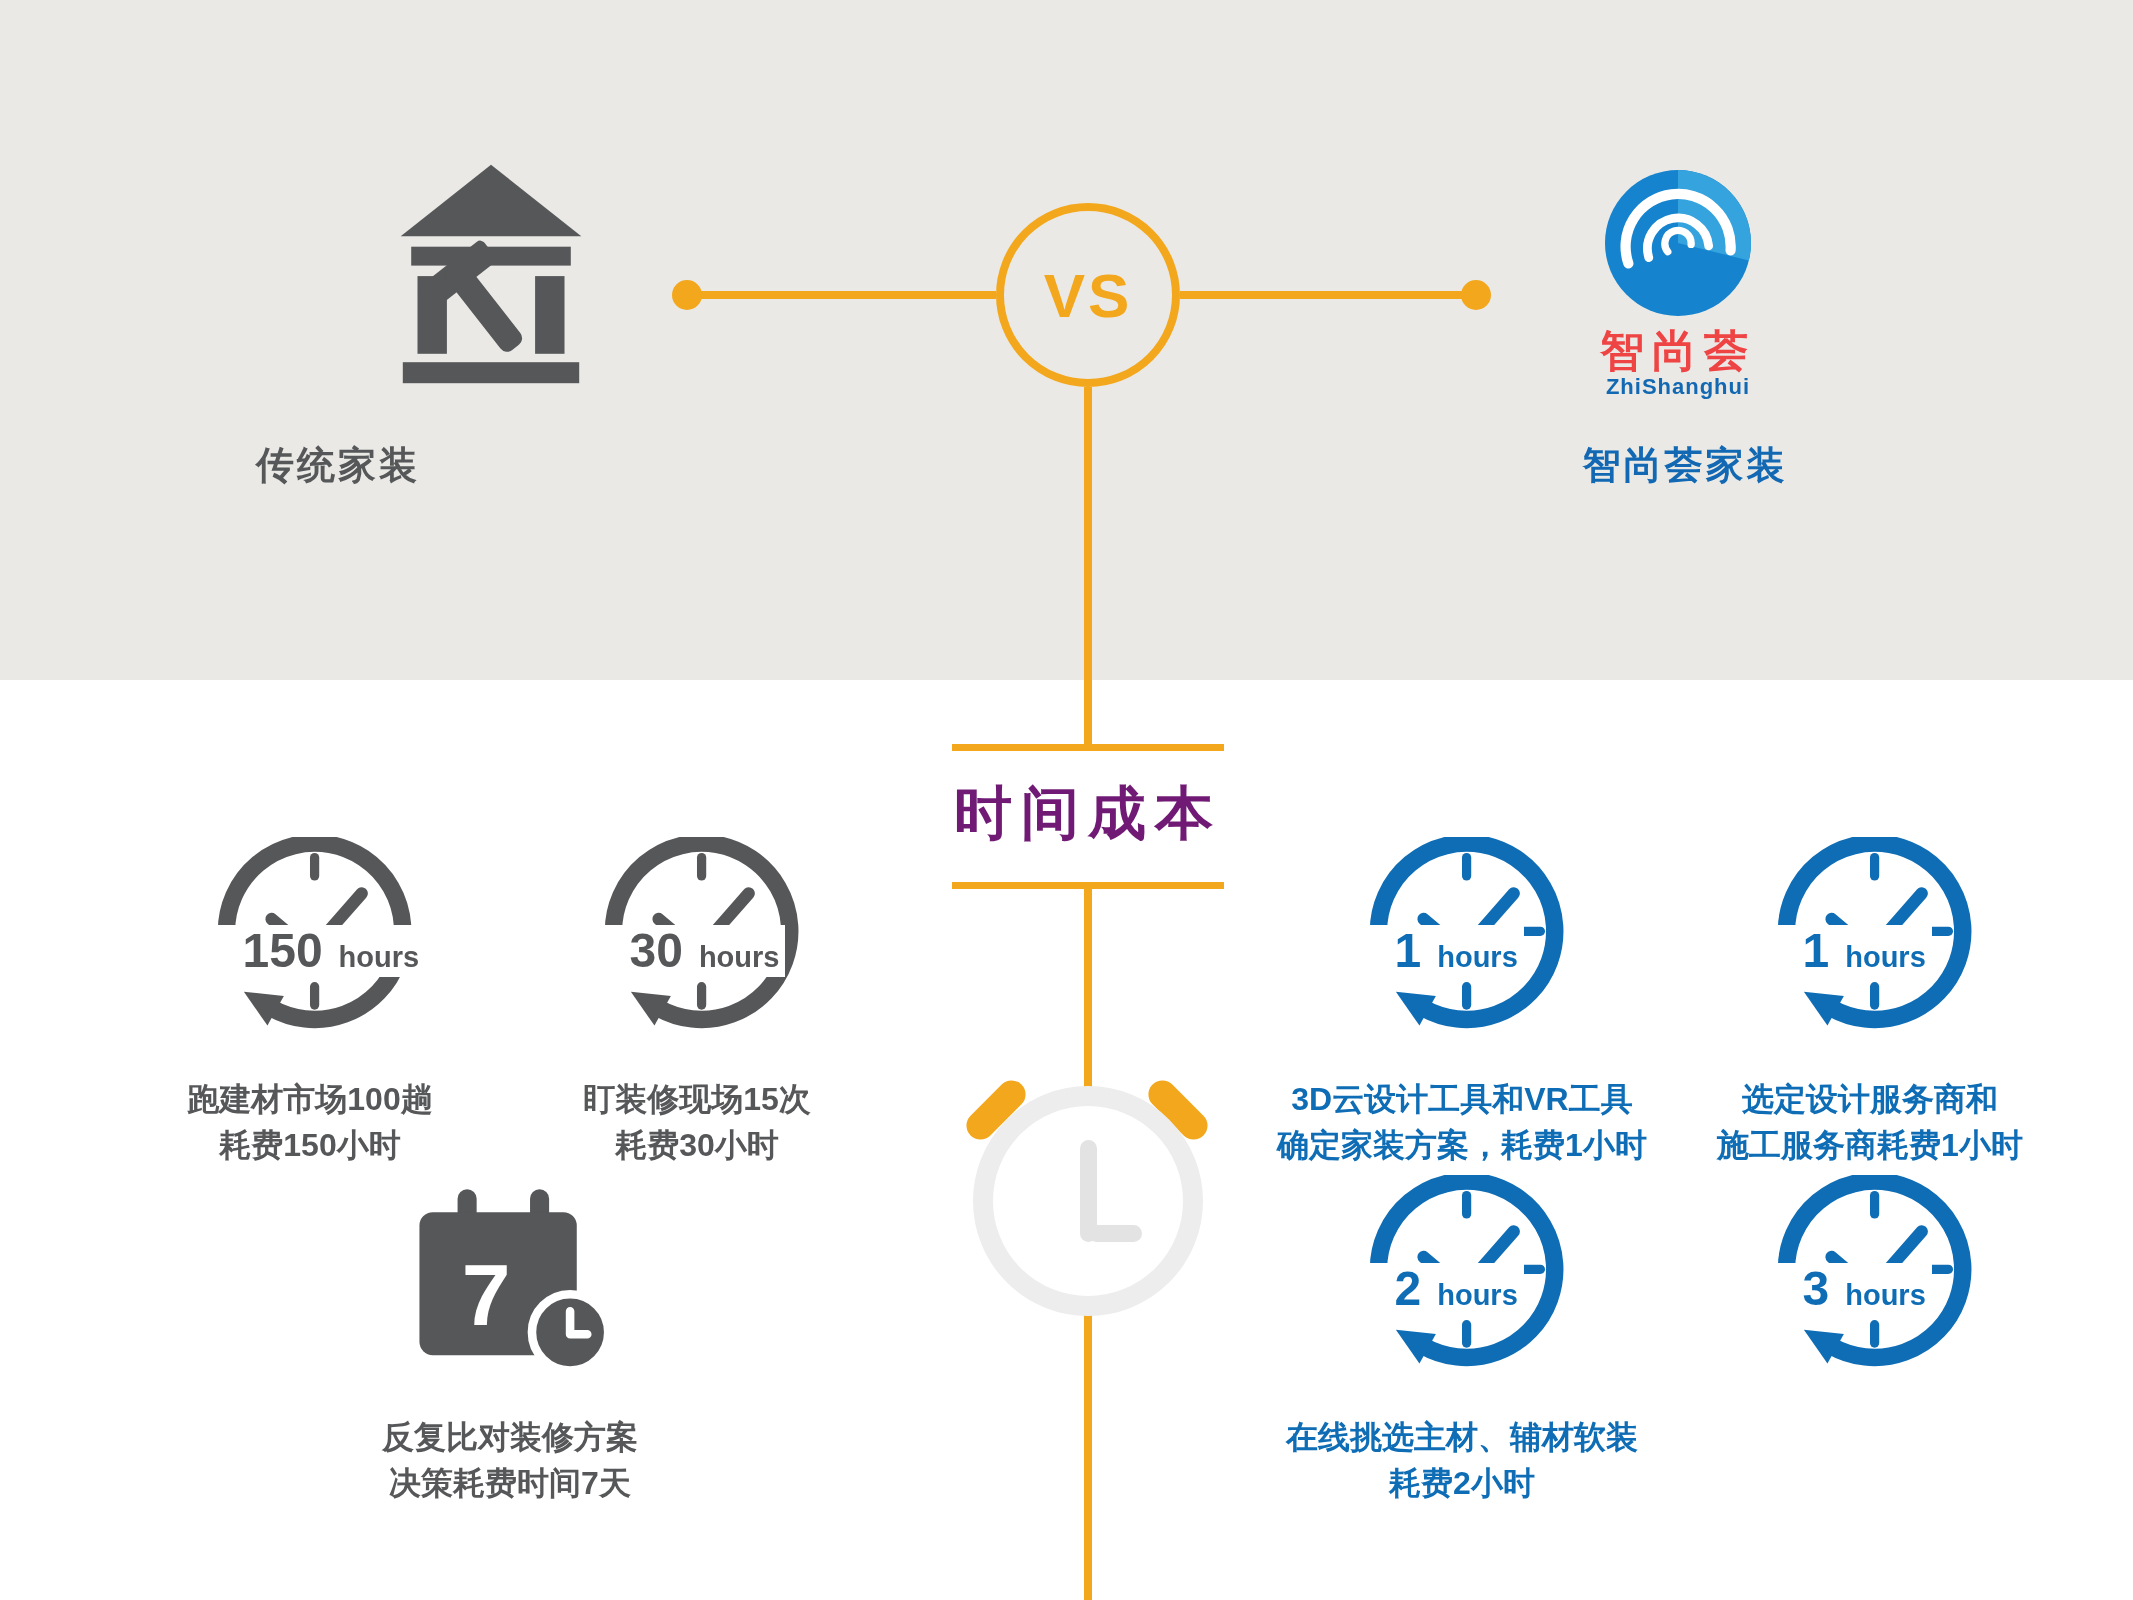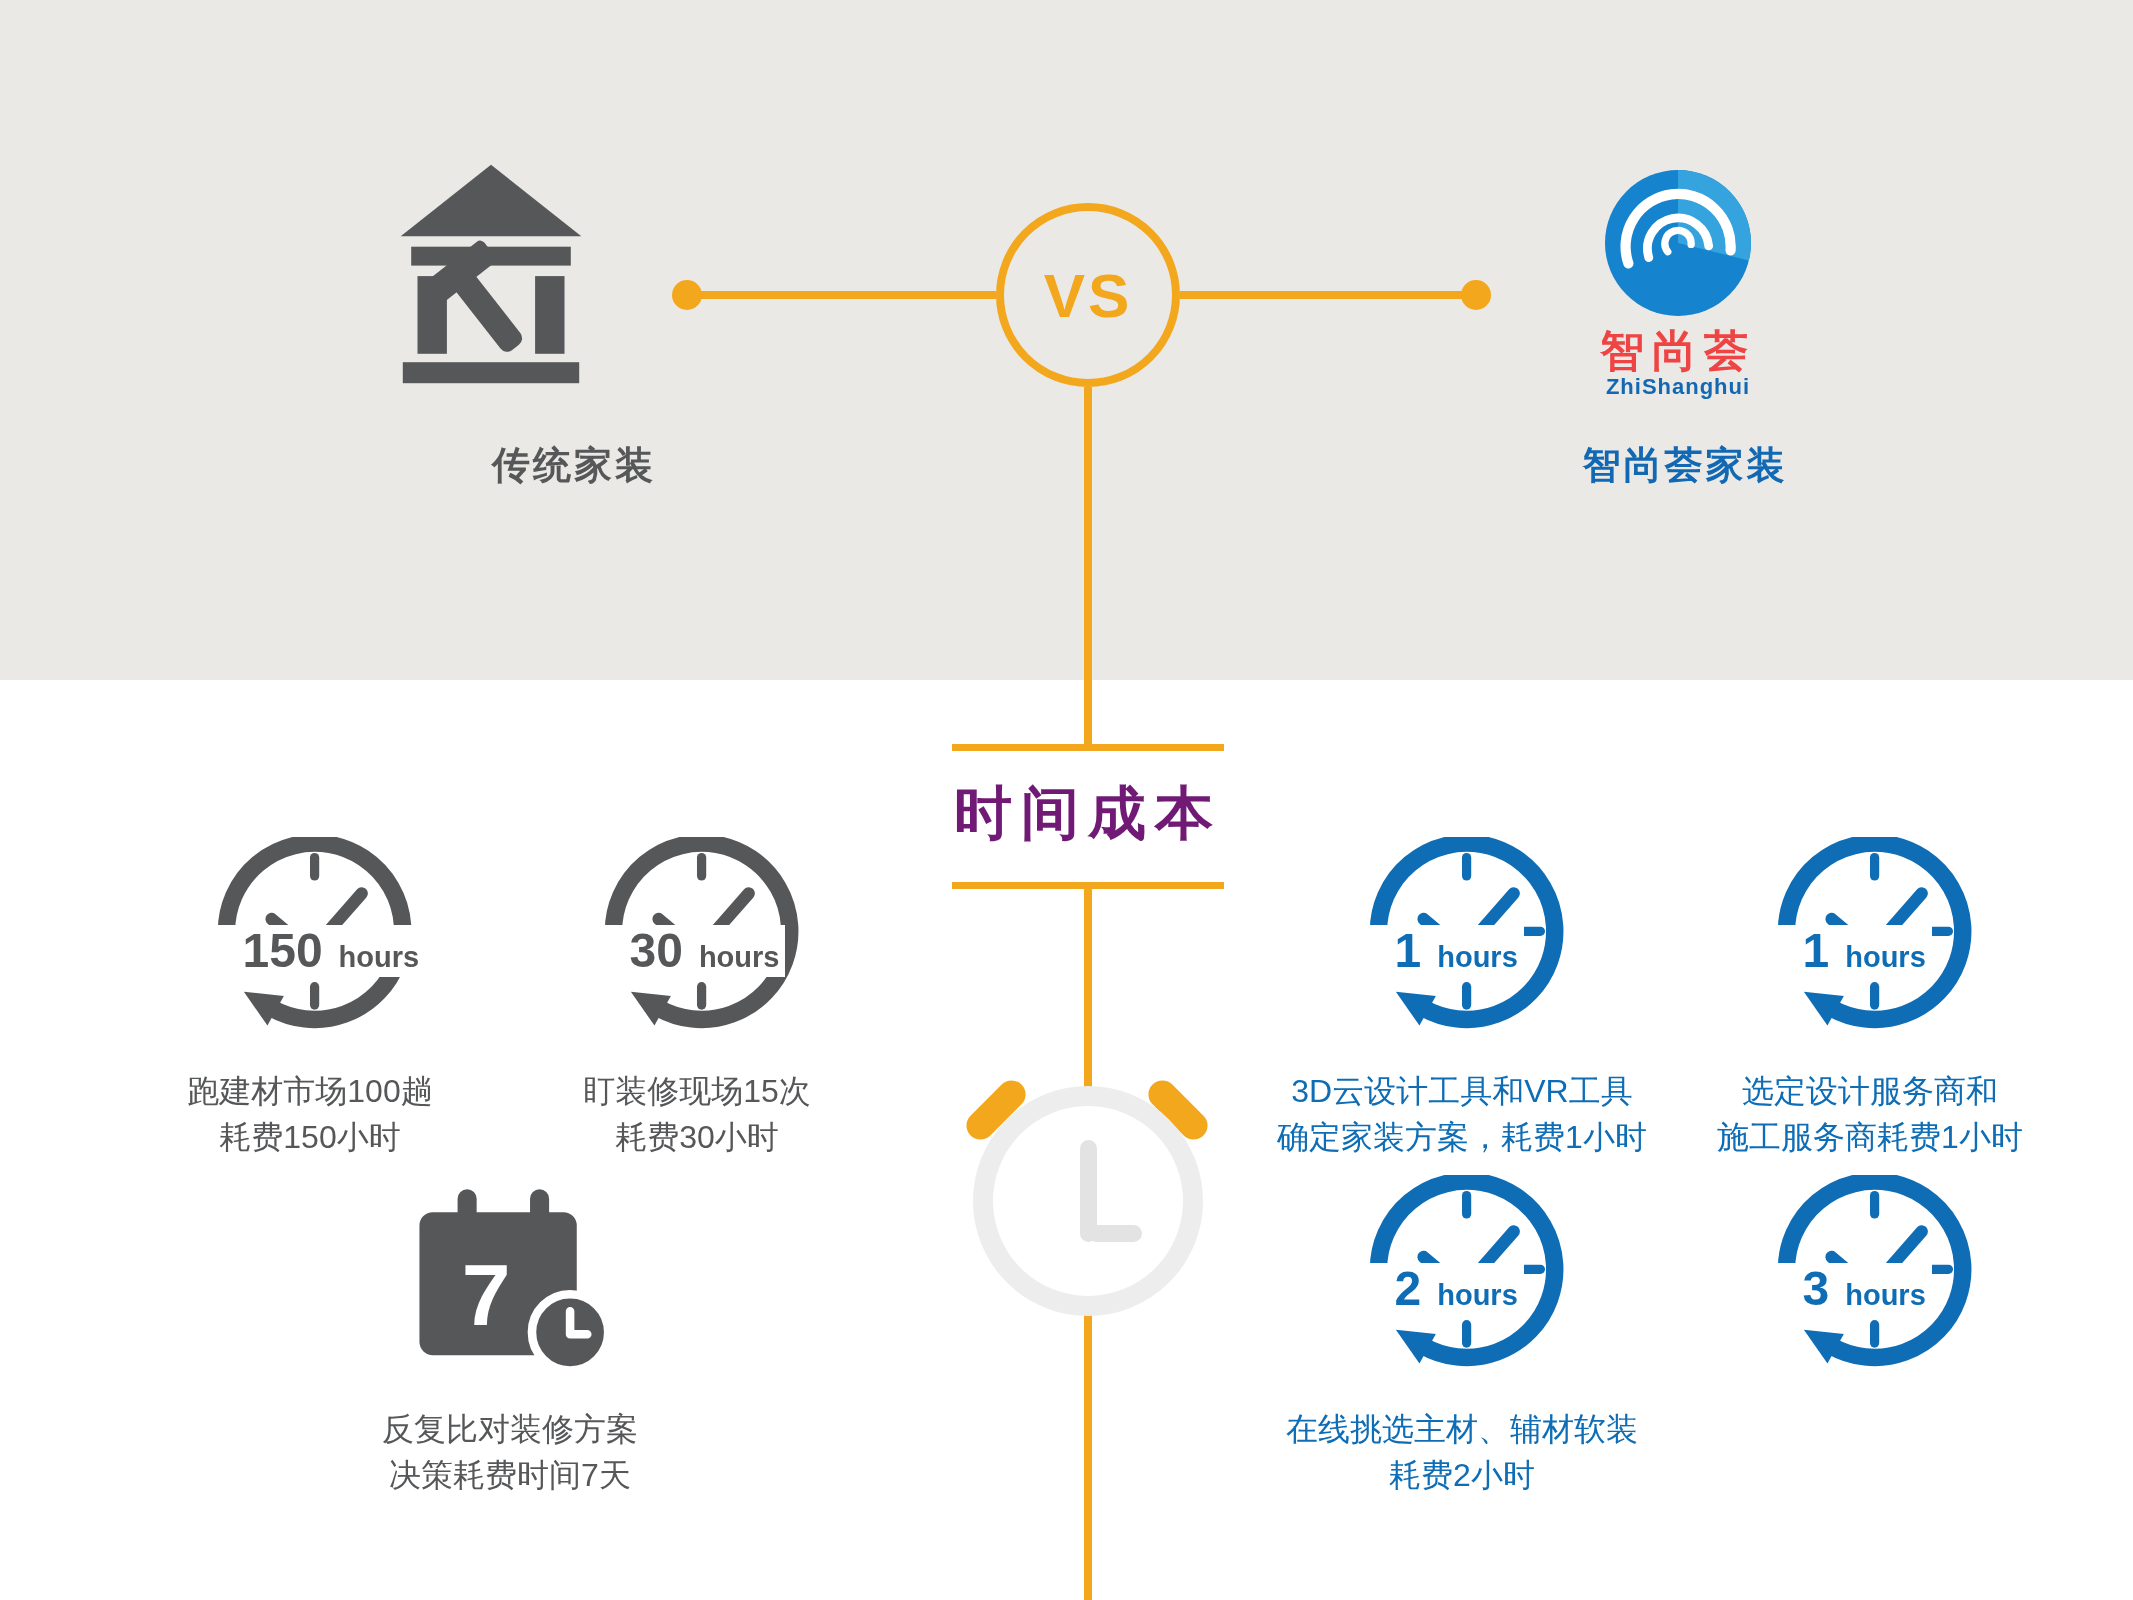--- a/index.html
+++ b/index.html
@@ -23,21 +23,21 @@
   .dot-left  { left:672px; }
   .dot-right { left:1461px; }
 
   .vs-circle { position:absolute; left:996px; top:203px; width:184px; height:184px;
     border:8px solid #F3A71C; border-radius:50%;
     display:flex; align-items:center; justify-content:center;
     font-size:62px; font-weight:bold; color:#F3A71C; letter-spacing:3px; }
 
   
   .building { position:absolute; left:386px; top:158px; width:210px; height:232px; color:#565759; }
-  .trad-label { position:absolute; left:256px; top:440px; width:400px; text-align:right;
+  .trad-label { position:absolute; left:256px; top:440px; width:400px; text-align:left;
     font-size:38px; font-weight:bold; color:#565759; letter-spacing:3px; }
 
   
   .brand-logo { position:absolute; left:1605px; top:170px; width:146px; height:146px; }
   .brand-cn { position:absolute; left:1528px; top:322px; width:300px; text-align:center;
     font-size:44px; font-weight:bold; color:#ef4444; letter-spacing:8px; }
   .brand-en { position:absolute; left:1528px; top:374px; width:300px; text-align:center;
     font-size:22px; font-weight:bold; color:#1268B3; letter-spacing:1px; }
   .brand-label { position:absolute; left:1485px; top:440px; width:400px; text-align:center;
     font-size:38px; font-weight:bold; color:#1268B3; letter-spacing:3px; }
@@ -59,21 +59,21 @@
 
   
   .clock-item { position:absolute; width:500px; display:flex; flex-direction:column; align-items:center; }
   .gray { color:#565759; } .blue { color:#0E6DB5; }
   .icon-box { position:relative; width:205px; height:205px; }
   .clock-svg-slot, .icon-box > svg { width:100%; height:100%; display:block; }
   .hours-label { position:absolute; left:-16px; top:88px; background:#ffffff; padding:2px 6px;
     display:flex; align-items:baseline; white-space:nowrap; }
   .hours-num  { font-size:48px; font-weight:bold; line-height:1;margin-left:45px; }
   .hours-unit { font-size:29px; font-weight:bold; line-height:1; margin-left:16px; }
-  .caption { margin-top:26px; text-align:center; font-size:32px; font-weight:normal; line-height:46px; }
+  .caption { margin-top:34px; text-align:center; font-size:32px; font-weight:bold; line-height:46px; }
 
   .ci-150 { left:60px;   top:837px; }
   .ci-30  { left:447px;  top:837px; }
   .ci-cal { left:260px;  top:1175px; }
   .ci-1a  { left:1212px; top:837px; }
   .ci-1b  { left:1620px; top:837px; }
   .ci-2   { left:1212px; top:1175px; }
   .ci-3   { left:1620px; top:1175px; }
 </style>
 </head>

